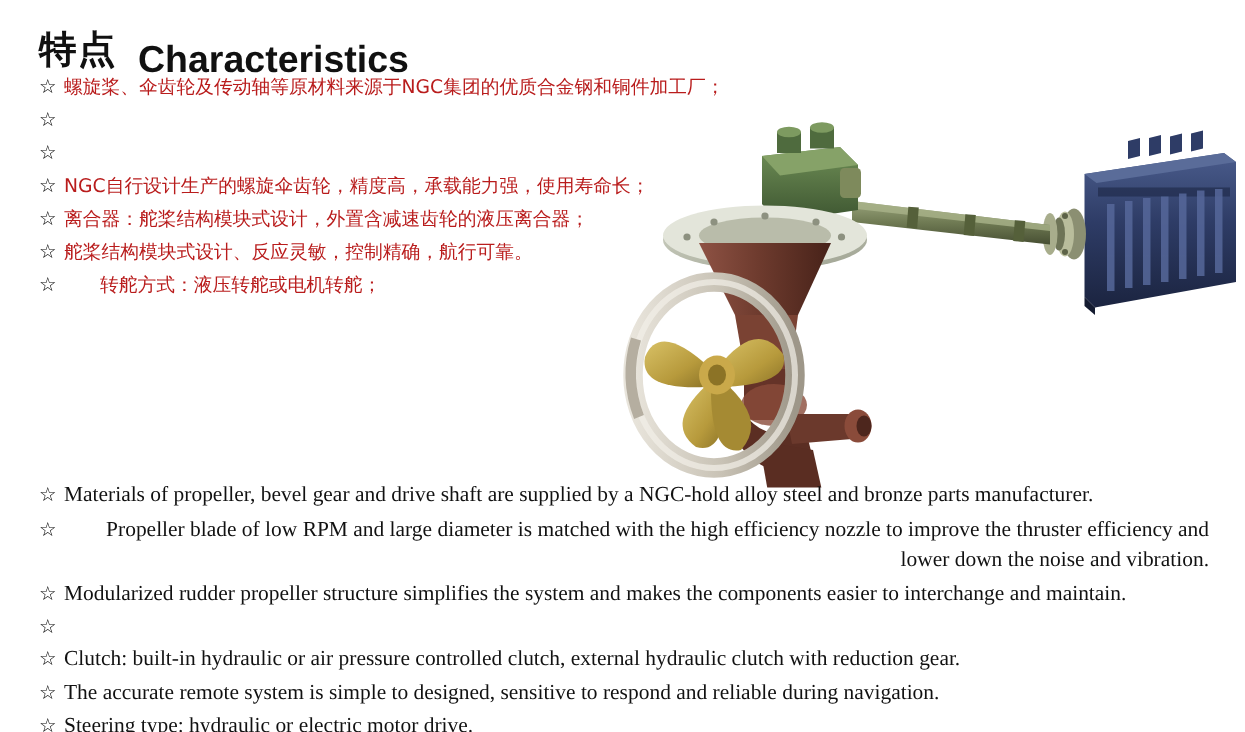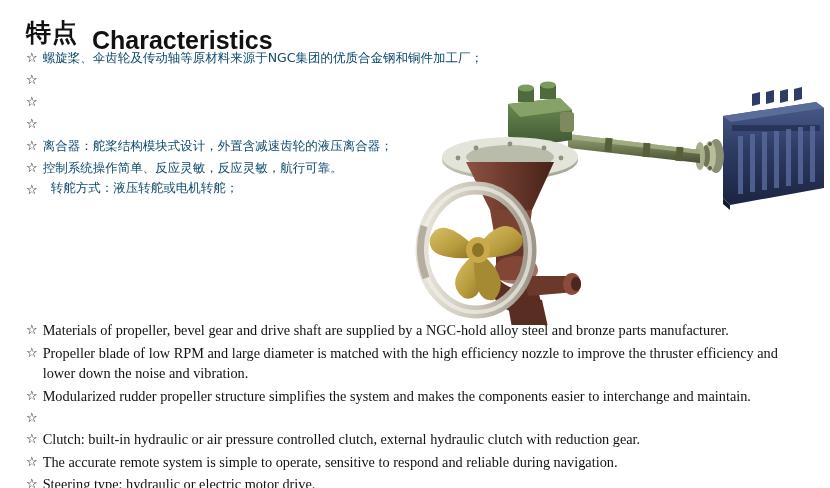--- a/index.html
+++ b/index.html
@@ -60,45 +60,45 @@
   .star {
     color: #000000;
     font-size: 13px;
     margin-right: 5px;
     line-height: 19px;
     flex: 0 0 auto;
   }
   .cn-text {
     font-family: "DejaVu Sans", sans-serif;
     font-size: 12.5px;
-    color: #0c4a6e;
+    color: #b91c1c;
     line-height: 19px;
   }
   .cn-item.indent .cn-text {
-    margin-left: 8px;
-    font-family: Liberation Mono, monospace;
+    margin-left: 24px;
   }
 
   
   .en-list {
     position: absolute;
     left: 26px;
     top: 320px;
     width: 780px;
   }
   .en-item {
     display: flex;
     align-items: flex-start;
     margin-bottom: 2px;
   }
   .en-text {
     font-family: "Liberation Serif", serif;
     font-size: 14.3px;
     color: #111111;
     line-height: 20.5px;
+    text-align: right;
   }
 
   
   .illustration {
     position: absolute;
     left: 400px;
     top: 70px;
     width: 430px;
     height: 255px;
   }
@@ -122,28 +122,29 @@
       <span class="cn-text">螺旋桨、伞齿轮及传动轴等原材料来源于NGC集团的优质合金钢和铜件加工厂；</span>
     </div>
     <div class="cn-item">
       <span class="star">☆</span>
     </div>
     <div class="cn-item">
       <span class="star">☆</span>
     </div>
     <div class="cn-item">
       <span class="star">☆</span>
+      <span class="cn-text">NGC自行设计生产的螺旋伞齿轮，精度高，承载能力强，使用寿命长；</span>
     </div>
     <div class="cn-item">
       <span class="star">☆</span>
       <span class="cn-text">离合器：舵桨结构模块式设计，外置含减速齿轮的液压离合器；</span>
     </div>
     <div class="cn-item">
       <span class="star">☆</span>
-      <span class="cn-text">控制系统操作简单、反应灵敏，反应灵敏，航行可靠。</span>
+      <span class="cn-text">舵桨结构模块式设计、反应灵敏，控制精确，航行可靠。</span>
     </div>
     <div class="cn-item indent">
       <span class="star">☆</span>
       <span class="cn-text">转舵方式：液压转舵或电机转舵；</span>
     </div>
   </div>
 
   <div class="illustration">
     <svg width="430" height="255" viewBox="0 0 430 255" xmlns="http://www.w3.org/2000/svg">
       <defs>
@@ -291,21 +292,21 @@
     </div>
     <div class="en-item">
       <span class="star">☆</span>
     </div>
     <div class="en-item">
       <span class="star">☆</span>
       <span class="en-text">Clutch: built-in hydraulic or air pressure controlled clutch, external hydraulic clutch with reduction gear.</span>
     </div>
     <div class="en-item">
       <span class="star">☆</span>
-      <span class="en-text">The accurate remote system is simple to operate, sensitive to respond and reliable during navigation.</span>
+      <span class="en-text">The accurate remote system is simple to designed, sensitive to respond and reliable during navigation.</span>
     </div>
     <div class="en-item">
       <span class="star">☆</span>
       <span class="en-text">Steering type: hydraulic or electric motor drive.</span>
     </div>
   </div>
 
 </div>
 
 </body></html>

